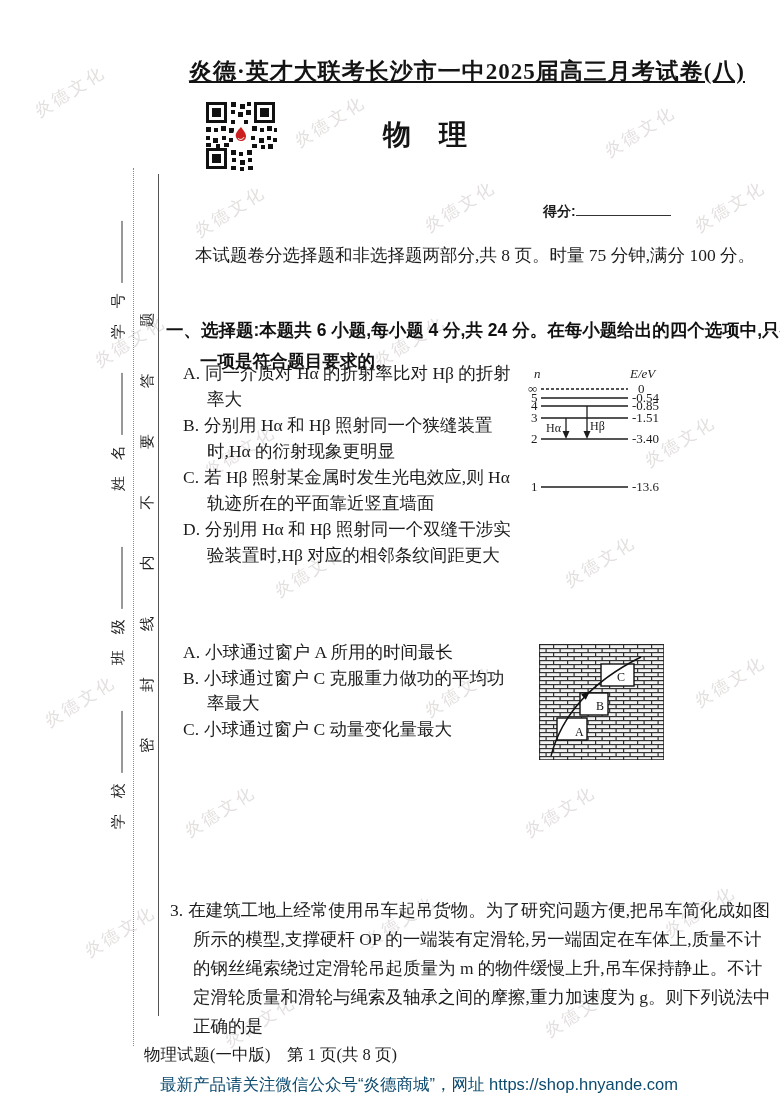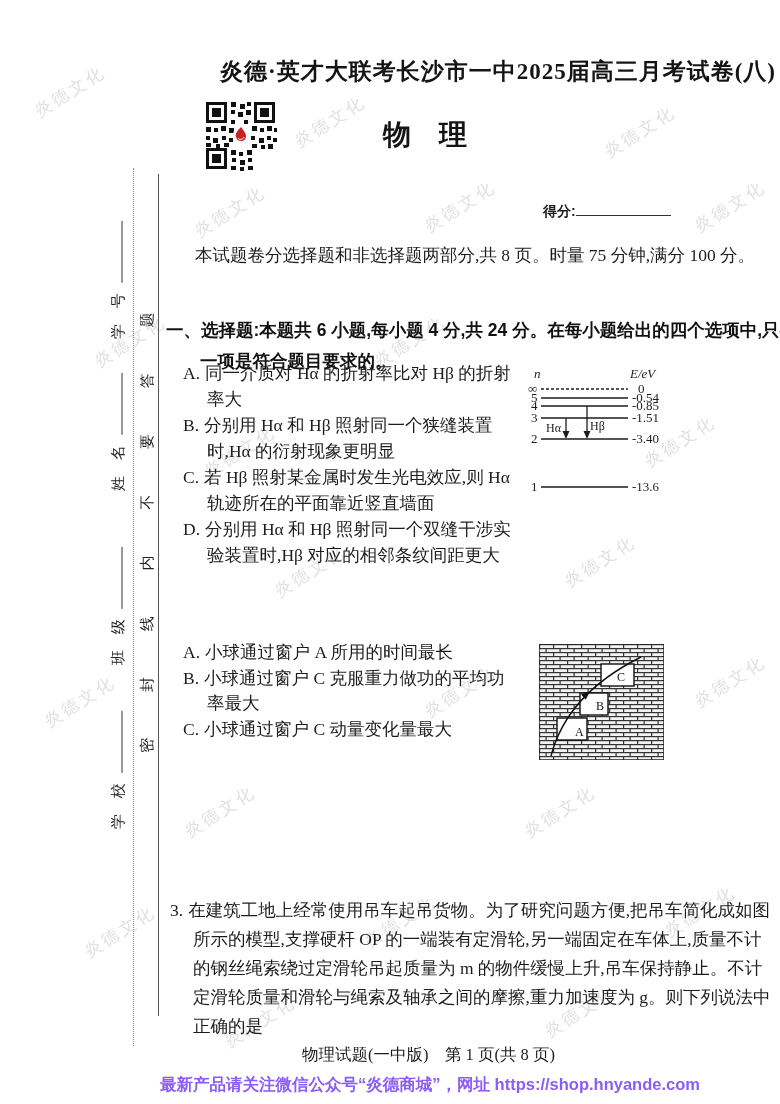--- a/index.html
+++ b/index.html
@@ -24,22 +24,22 @@
   .side-field{
     position:absolute;left:118px;transform:translate(-50%,-50%) rotate(-90deg);
     white-space:nowrap;font-size:15px;color:#222;letter-spacing:6px;
   }
   .side-field .blank{
     display:inline-block;width:62px;border-bottom:1px solid #333;height:12px;
     margin-left:4px;letter-spacing:0;
   }
   
   .title{
-    position:absolute;top:56px;left:158px;width:618px;text-align:right;
-    font-size:23px;font-weight:bold;letter-spacing:1px;color:#141414;
+    position:absolute;top:56px;left:158px;width:618px;text-align:center;
+    font-size:23px;font-weight:bold;letter-spacing:1px;color:#141414;text-decoration:underline;
   }
   .subject{
     position:absolute;top:116px;left:160px;width:530px;text-align:center;
     font-size:28px;font-weight:bold;color:#141414;
   }
   .qr{position:absolute;top:100px;left:204px;}
   .score{
     position:absolute;top:201px;left:543px;font-size:14px;font-weight:bold;
     font-family:"Liberation Sans","DejaVu Sans",sans-serif;
   }
@@ -63,27 +63,27 @@
   .qnum{padding-right:5px;}
   .opt{margin:0 16px 0 17px;padding-left:24px;text-indent:-24px;line-height:25.5px;}
   .q1 .opt{line-height:26px;}
   .olabel{padding-right:5px;}
   .fig{float:right;}
   .fig-energy{margin:4px 0 4px 8px;}
   .fig-wall{margin:4px 112px 6px 30px;}
   svg text{font-family:"Liberation Serif","DejaVu Serif",serif;}
   
   .footer{
-    position:absolute;top:1044px;left:176px;width:505px;text-align:center;
+    position:absolute;top:1044px;left:144px;width:505px;
     font-size:16.5px;color:#1c1c1c;
   }
   .promo{
     position:absolute;top:1074px;left:160px;width:600px;
     font-family:"Liberation Sans","DejaVu Sans",sans-serif;
-    font-size:16.5px;font-weight:bold;color:#8b5cf6;
+    font-size:16.5px;font-weight:normal;color:#0c4a6e;
   }
 </style>
 </head>
 <body>
 
 <span class="wm" style="left:30px;top:80px;">炎德文化</span>
 <span class="wm" style="left:290px;top:110px;">炎德文化</span>
 <span class="wm" style="left:600px;top:120px;">炎德文化</span>
 <span class="wm" style="left:190px;top:200px;">炎德文化</span>
 <span class="wm" style="left:420px;top:195px;">炎德文化</span>

